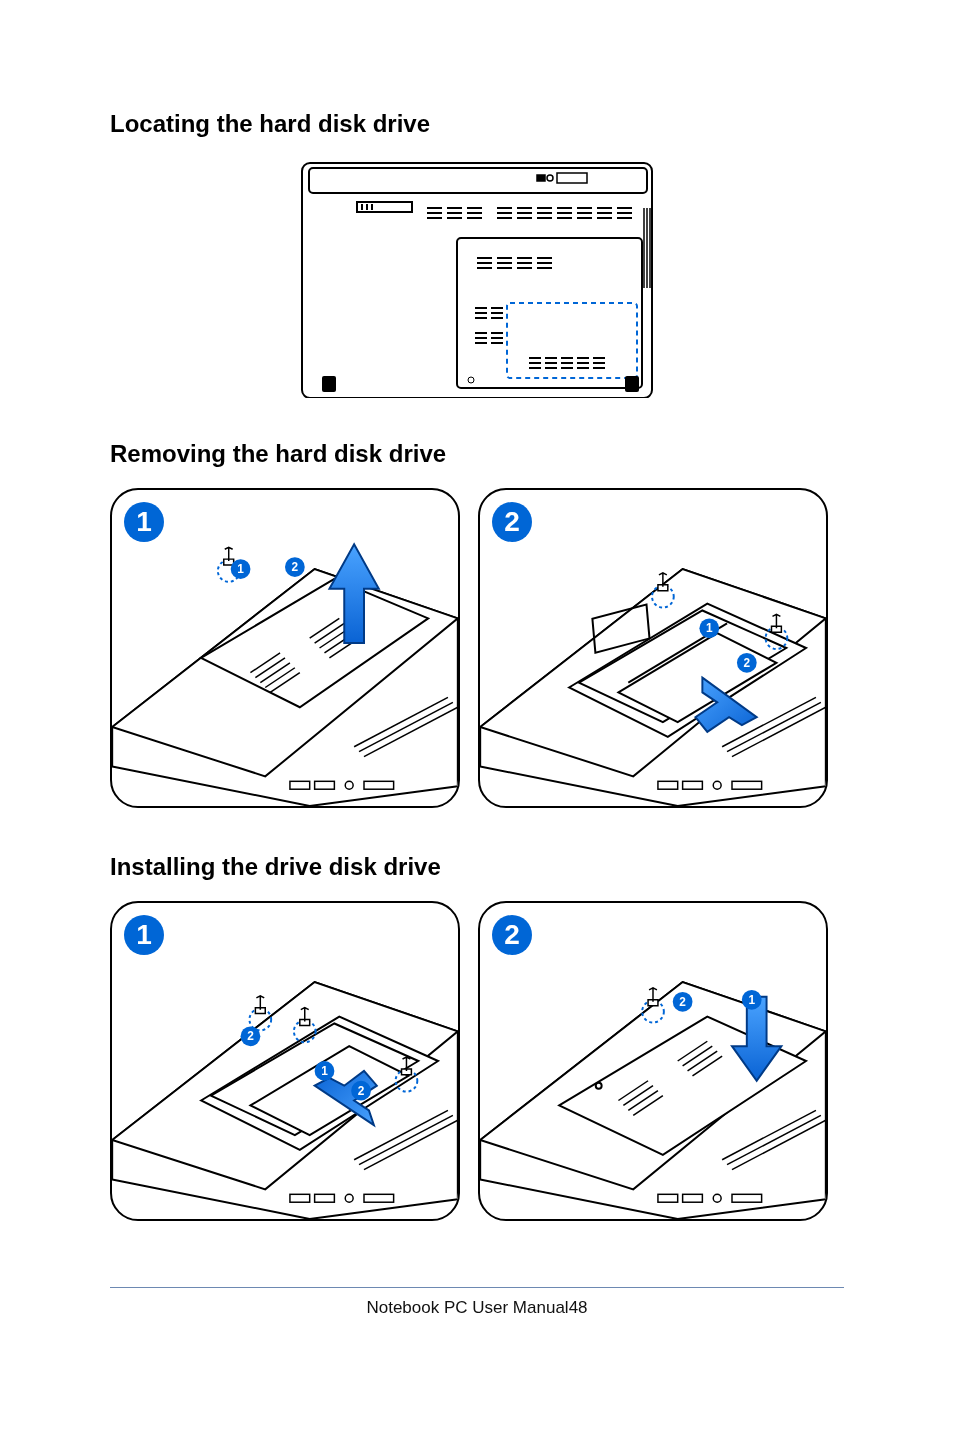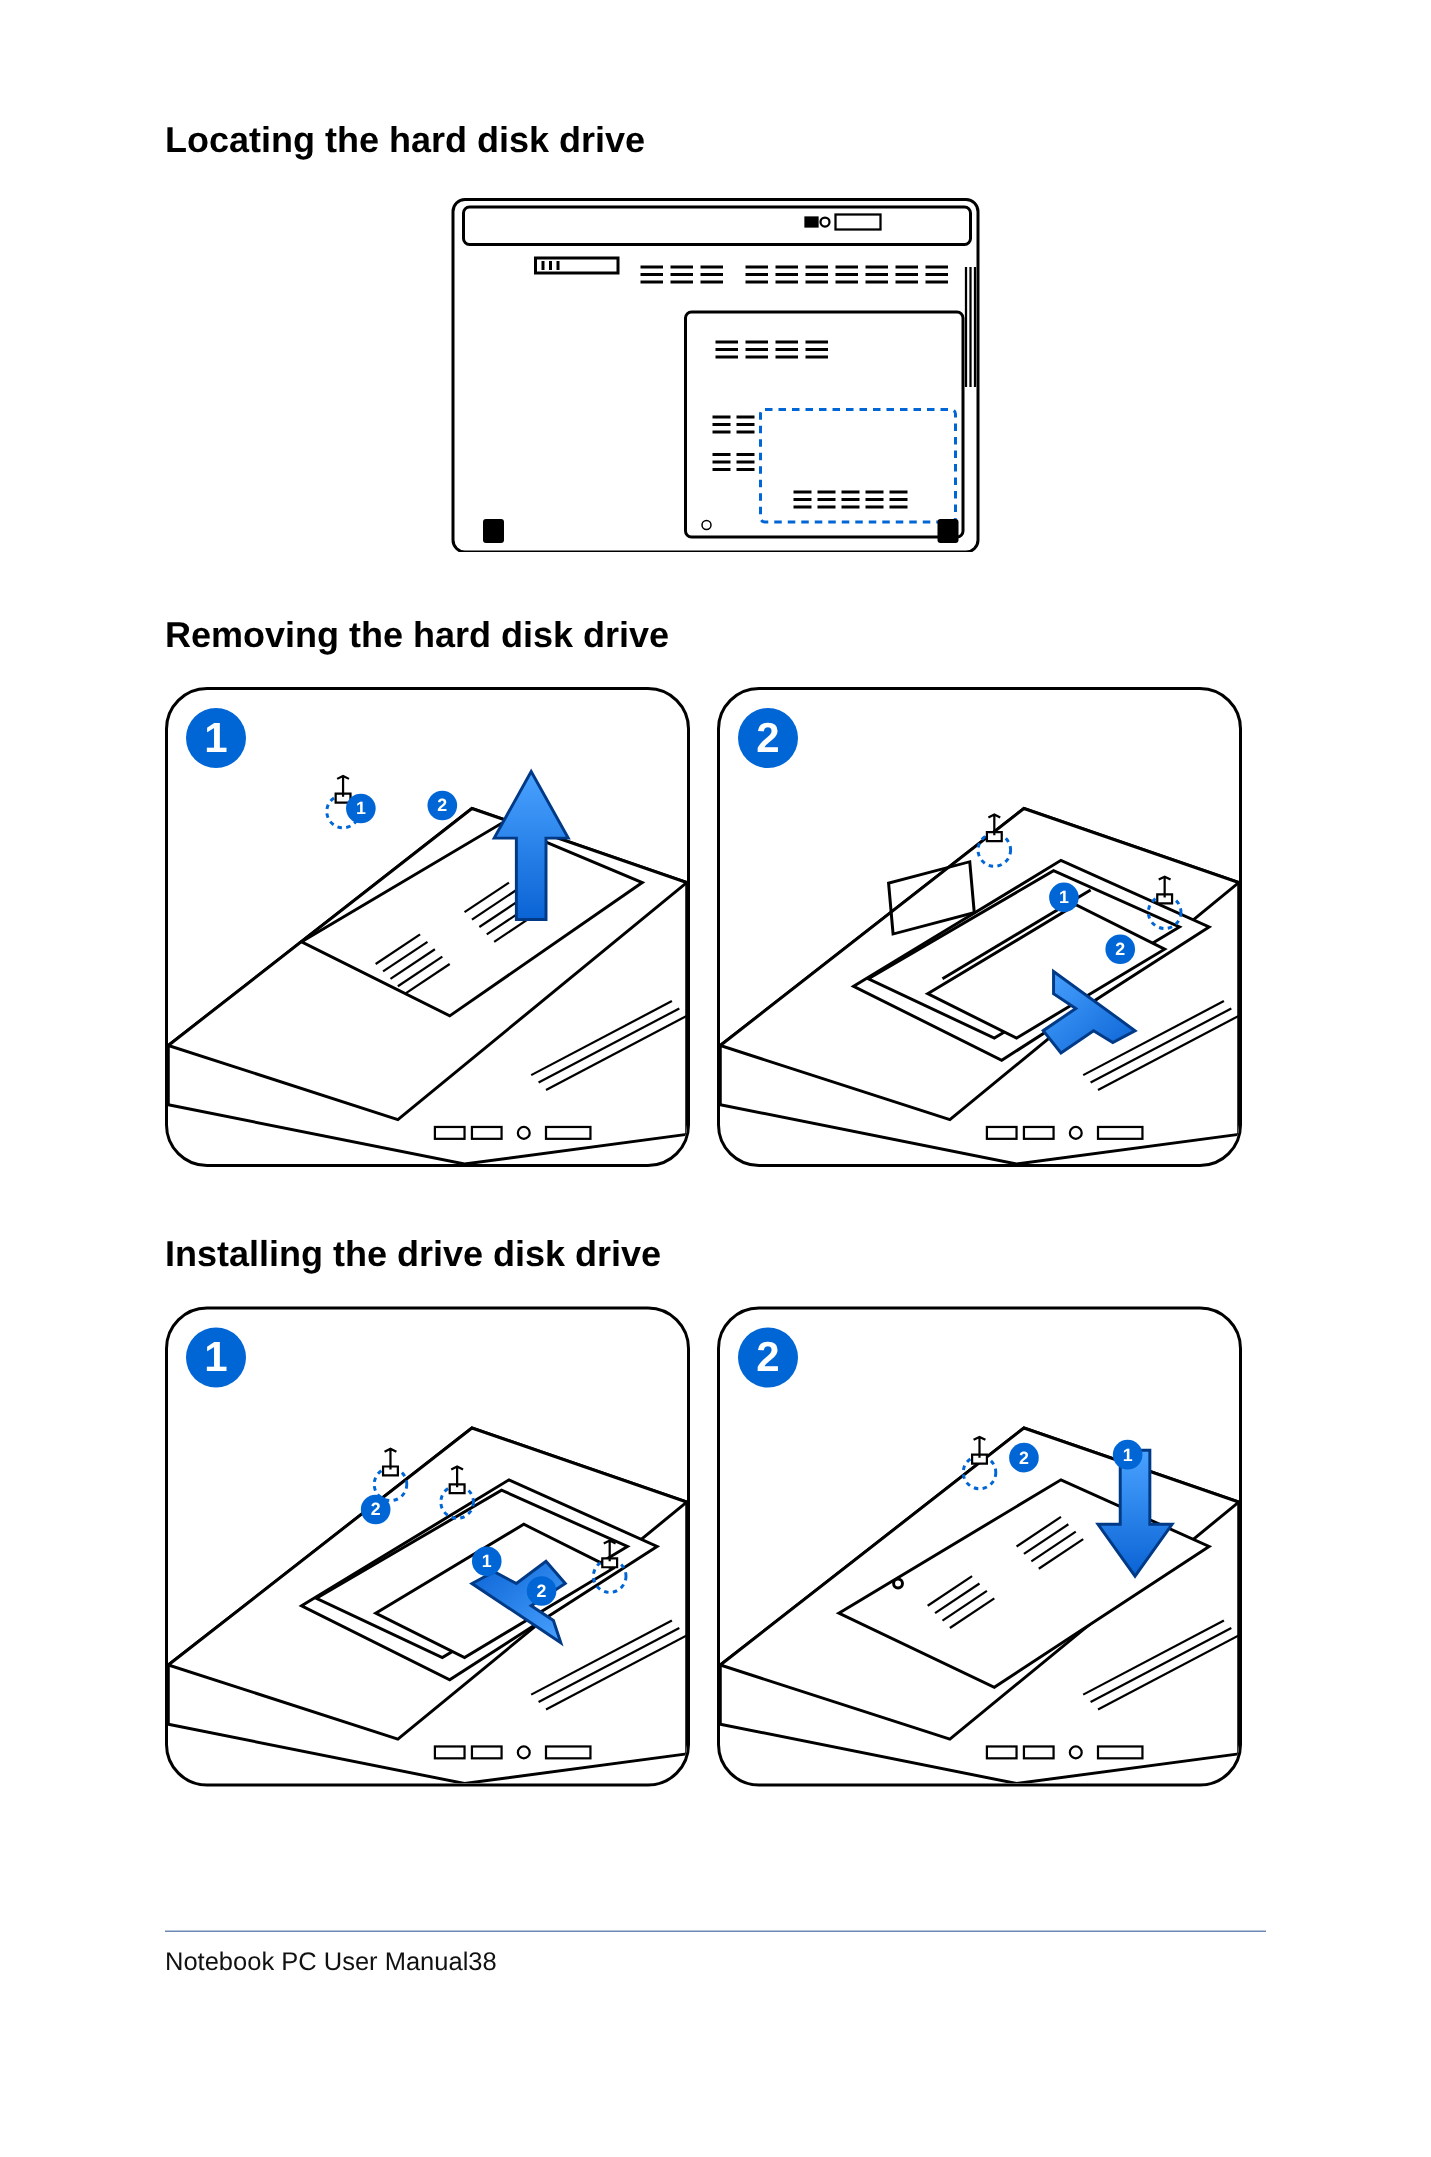--- a/index.html
+++ b/index.html
@@ -5,21 +5,21 @@
   * { margin: 0; padding: 0; box-sizing: border-box; }
   body {
     font-family: "Segoe UI", "Myriad Pro", Arial, sans-serif;
     background: #fff;
     width: 954px;
     height: 1438px;
     position: relative;
     color: #000;
   }
   .page {
-    padding: 80px 110px 0 110px;
+    padding: 110px 110px 0 110px;
     height: 100%;
     position: relative;
   }
   .section-title {
     font-size: 24px;
     font-weight: bold;
     margin-bottom: 20px;
     color: #000;
   }
   .locating-block { margin-bottom: 42px; }
@@ -59,21 +59,21 @@
   }
   .panel svg { width: 100%; height: 100%; }
 
   .footer {
     position: absolute;
     left: 110px; right: 110px;
     bottom: 120px;
     border-top: 1px solid #6d89b2;
     padding-top: 10px;
     display: flex;
-    justify-content: flex-start;
+    justify-content: center;
     font-size: 17px;
     color: #111;
   }
 </style>
 </head>
 <body>
 
 <div class="page">
 
   <div class="locating-block">
@@ -425,16 +425,16 @@
               <rect x="255" y="295" width="30" height="8"></rect>
           </g>
         </svg>
       </div>
 
     </div>
   </div>
 
   <div class="footer">
     <span>Notebook PC User Manual</span>
-    <span>38</span>
+    <span>48</span>
   </div>
 
 </div>
 
 </body></html>

